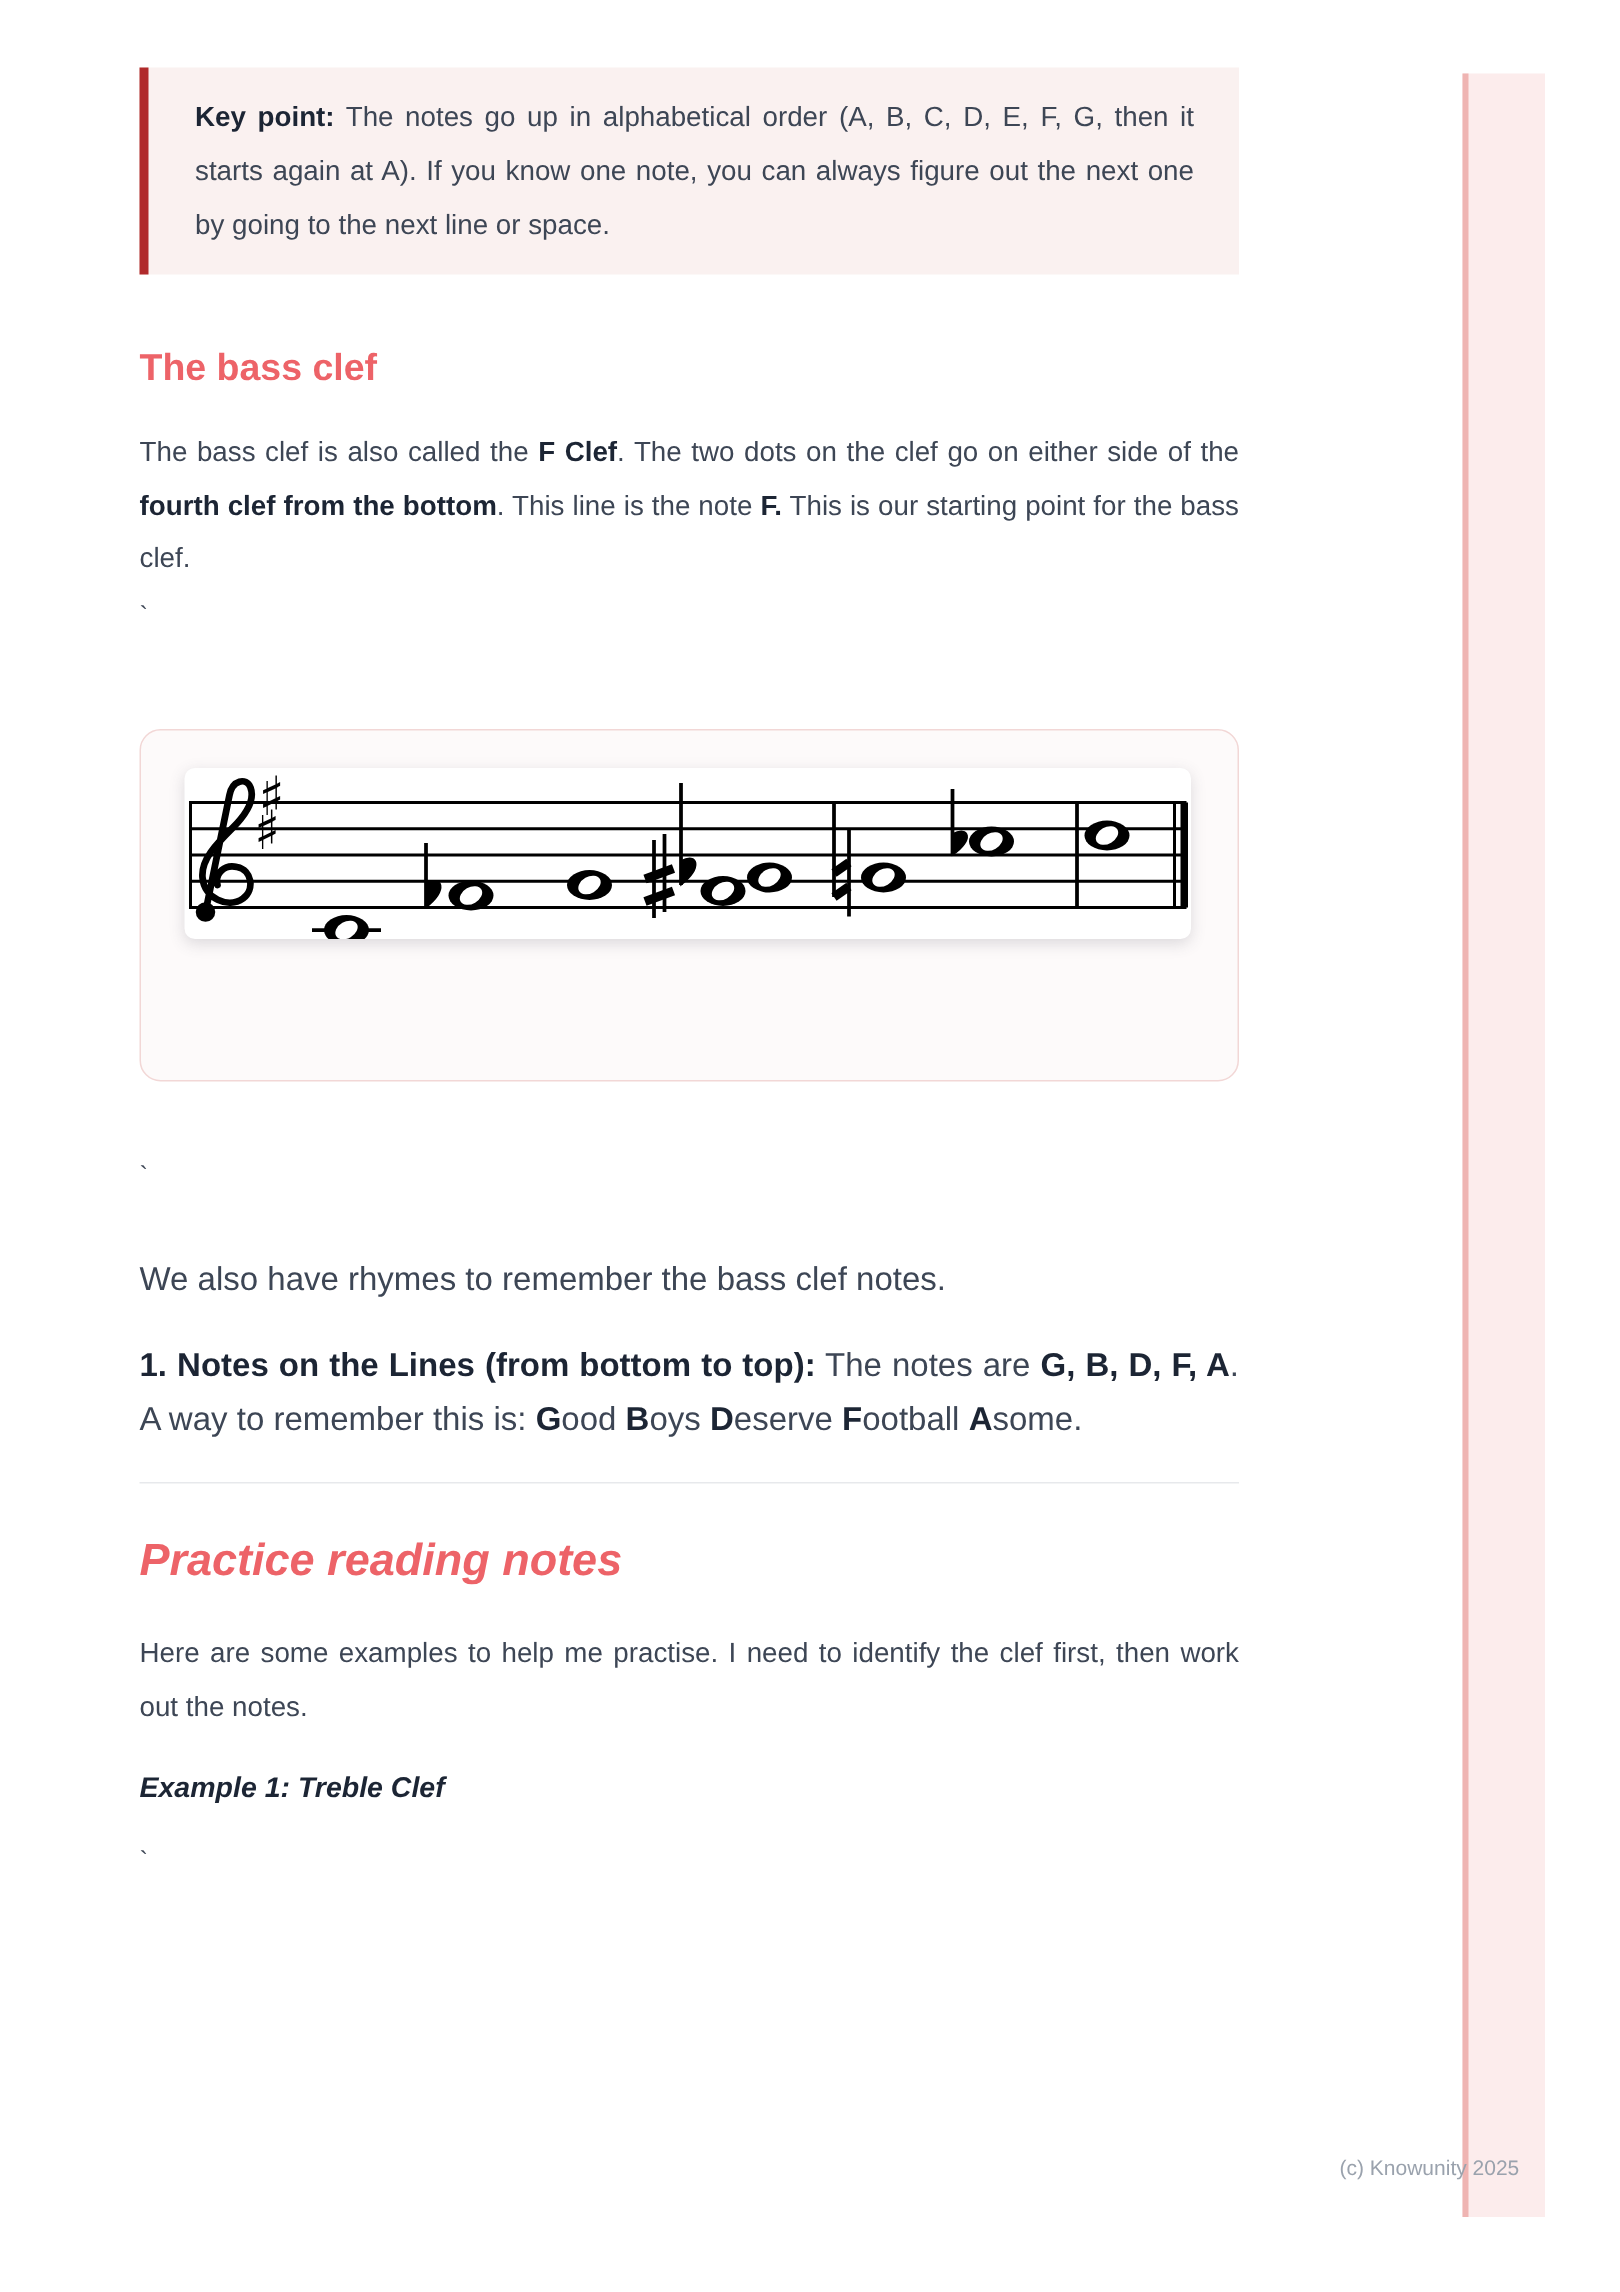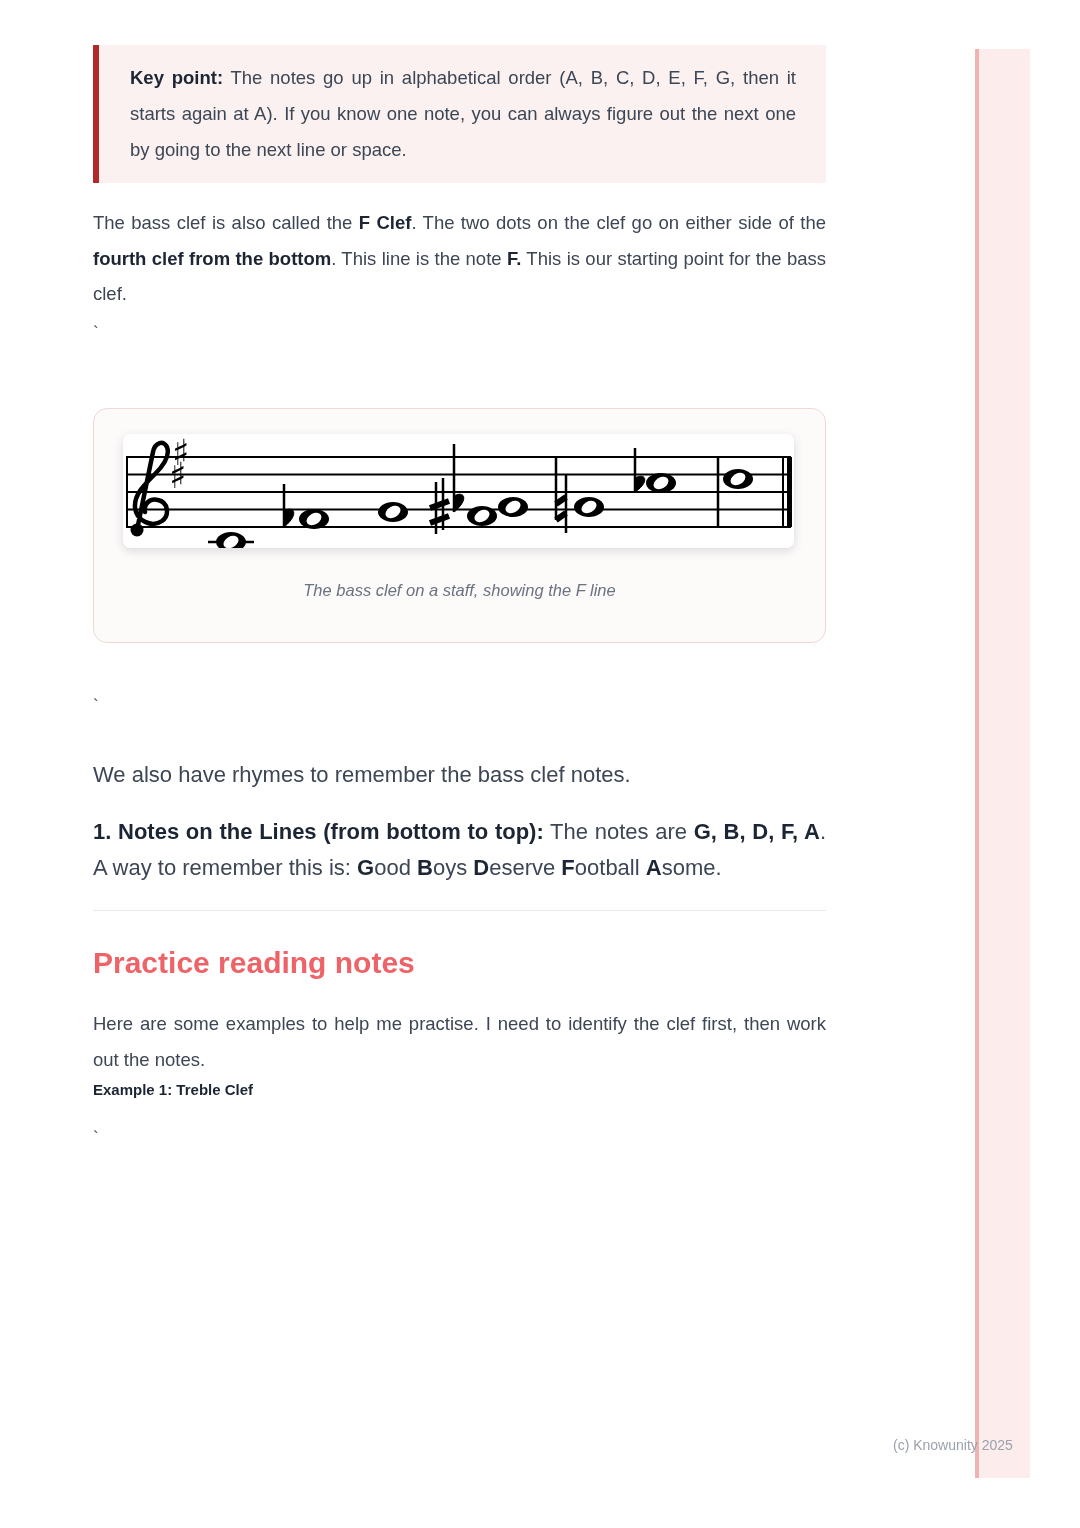--- a/index.html
+++ b/index.html
@@ -24,21 +24,21 @@
   .keypoint{
     margin-top:45px;
     background:var(--keypoint-bg);
     border-left:6px solid var(--keypoint-border);
     padding:15px 30px 15px 31px;
     min-height:137px;
   }
   .keypoint p{font-size:18.5px;line-height:36px;color:var(--body-text);text-align:justify;}
   b{font-weight:bold;color:var(--bold-text);}
   h3.sec{margin-top:46px;font-size:25px;line-height:32px;font-weight:600;color:var(--accent-heading);}
-  h2.sec{margin-top:33px;font-size:30px;line-height:38px;font-weight:700;color:var(--accent-heading);}
+  h2.sec{margin-top:33px;font-size:30px;line-height:38px;font-weight:700;color:var(--accent-heading);font-style:italic;}
   p.body{margin-top:22px;font-size:18.5px;line-height:35.5px;color:var(--body-text);text-align:justify;}
   p.body.first{margin-top:22px;}
   .tick{font-size:17px;line-height:22px;color:var(--body-text);}
   .tick.t1{margin-top:10px;}
   .tick.t2{margin-top:52px;}
   .tick.t3{margin-top:24px;}
   figure.figure-card{
     margin-top:64px;
     width:733px;height:235px;
     background:var(--card-bg);
@@ -54,21 +54,21 @@
   }
   figcaption{
     margin-top:30px;text-align:center;
     font-style:italic;font-size:16.5px;line-height:24px;
     color:var(--caption-text);
   }
   p.rhyme{margin-top:22px;font-size:22px;line-height:35.5px;color:var(--body-text);text-align:justify;}
   p.rhyme.firstline{margin-top:40px;}
   hr.divider{margin-top:25px;border:none;border-top:1px solid var(--divider);height:0;}
   p.intro2{margin-top:24px;}
-  p.example{font-size:15px;line-height:26px;font-weight:bold;color:var(--bold-text);}
+  p.example{margin-top:25px;font-size:19px;line-height:26px;font-weight:bold;color:var(--bold-text);font-style:italic;}
   .accent-bar{
     position:absolute;left:975px;top:49px;width:55px;height:1429px;
     background:var(--accent-bar-bg);
     border-left:4px solid var(--accent-bar-border);
     z-index:1;
   }
   .footer{
     position:absolute;left:893px;top:1437px;z-index:2;
     font-size:14px;color:var(--footer-text);white-space:nowrap;
   }
@@ -77,20 +77,21 @@
 </head>
 <body>
 
 <div class="page">
   <div class="content">
 
     <div class="keypoint">
       <p><b>Key point:</b><span> The notes go up in alphabetical order (A, B, C, D, E, F, G, then it starts again at A). If you know one note, you can always figure out the next one by going to the next line or space.</span></p>
     </div>
 
+    <h3 class="sec">The bass clef</h3>
 
     <p class="body first"><span>The bass clef is also called the </span><b>F Clef</b><span>. The two dots on the clef go on either side of the </span><b>fourth clef from the bottom</b><span>. This line is the note </span><b>F.</b><span> This is our starting point for the bass clef.</span></p>
 
     <div class="tick t1">`</div>
 
     <figure class="figure-card">
       <div class="staff-box">
         <svg width="671" height="114" viewBox="0 0 671 114" xmlns="http://www.w3.org/2000/svg">
 
           <g stroke="#000" stroke-width="2">
@@ -173,21 +174,20 @@
 
           <g transform="translate(615,45)">
             <ellipse rx="15" ry="10" fill="#000"></ellipse>
               <ellipse rx="8" ry="5.5" fill="#fff" transform="rotate(-30)"></ellipse>
           </g>
 
           <line x1="660" y1="23" x2="660" y2="93" stroke="#000" stroke-width="2"></line>
           <rect x="664" y="23" width="5" height="70" fill="#000"></rect>
         </svg>
       </div>
-      <figcaption>The bass clef on a staff, showing the F line</figcaption>
     </figure>
 
     <div class="tick t2">`</div>
 
     <p class="rhyme firstline">We also have rhymes to remember the bass clef notes.</p>
 
     <p class="rhyme"><b>1. Notes on the Lines (from bottom to top):</b><span> The notes are </span><b>G, B, D, F, A</b><span>. A way to remember this is: </span><b>G</b><span>ood </span><b>B</b><span>oys </span><b>D</b><span>eserve </span><b>F</b><span>ootball </span><b>A</b><span>some.</span></p>
 
 
     <hr class="divider">

